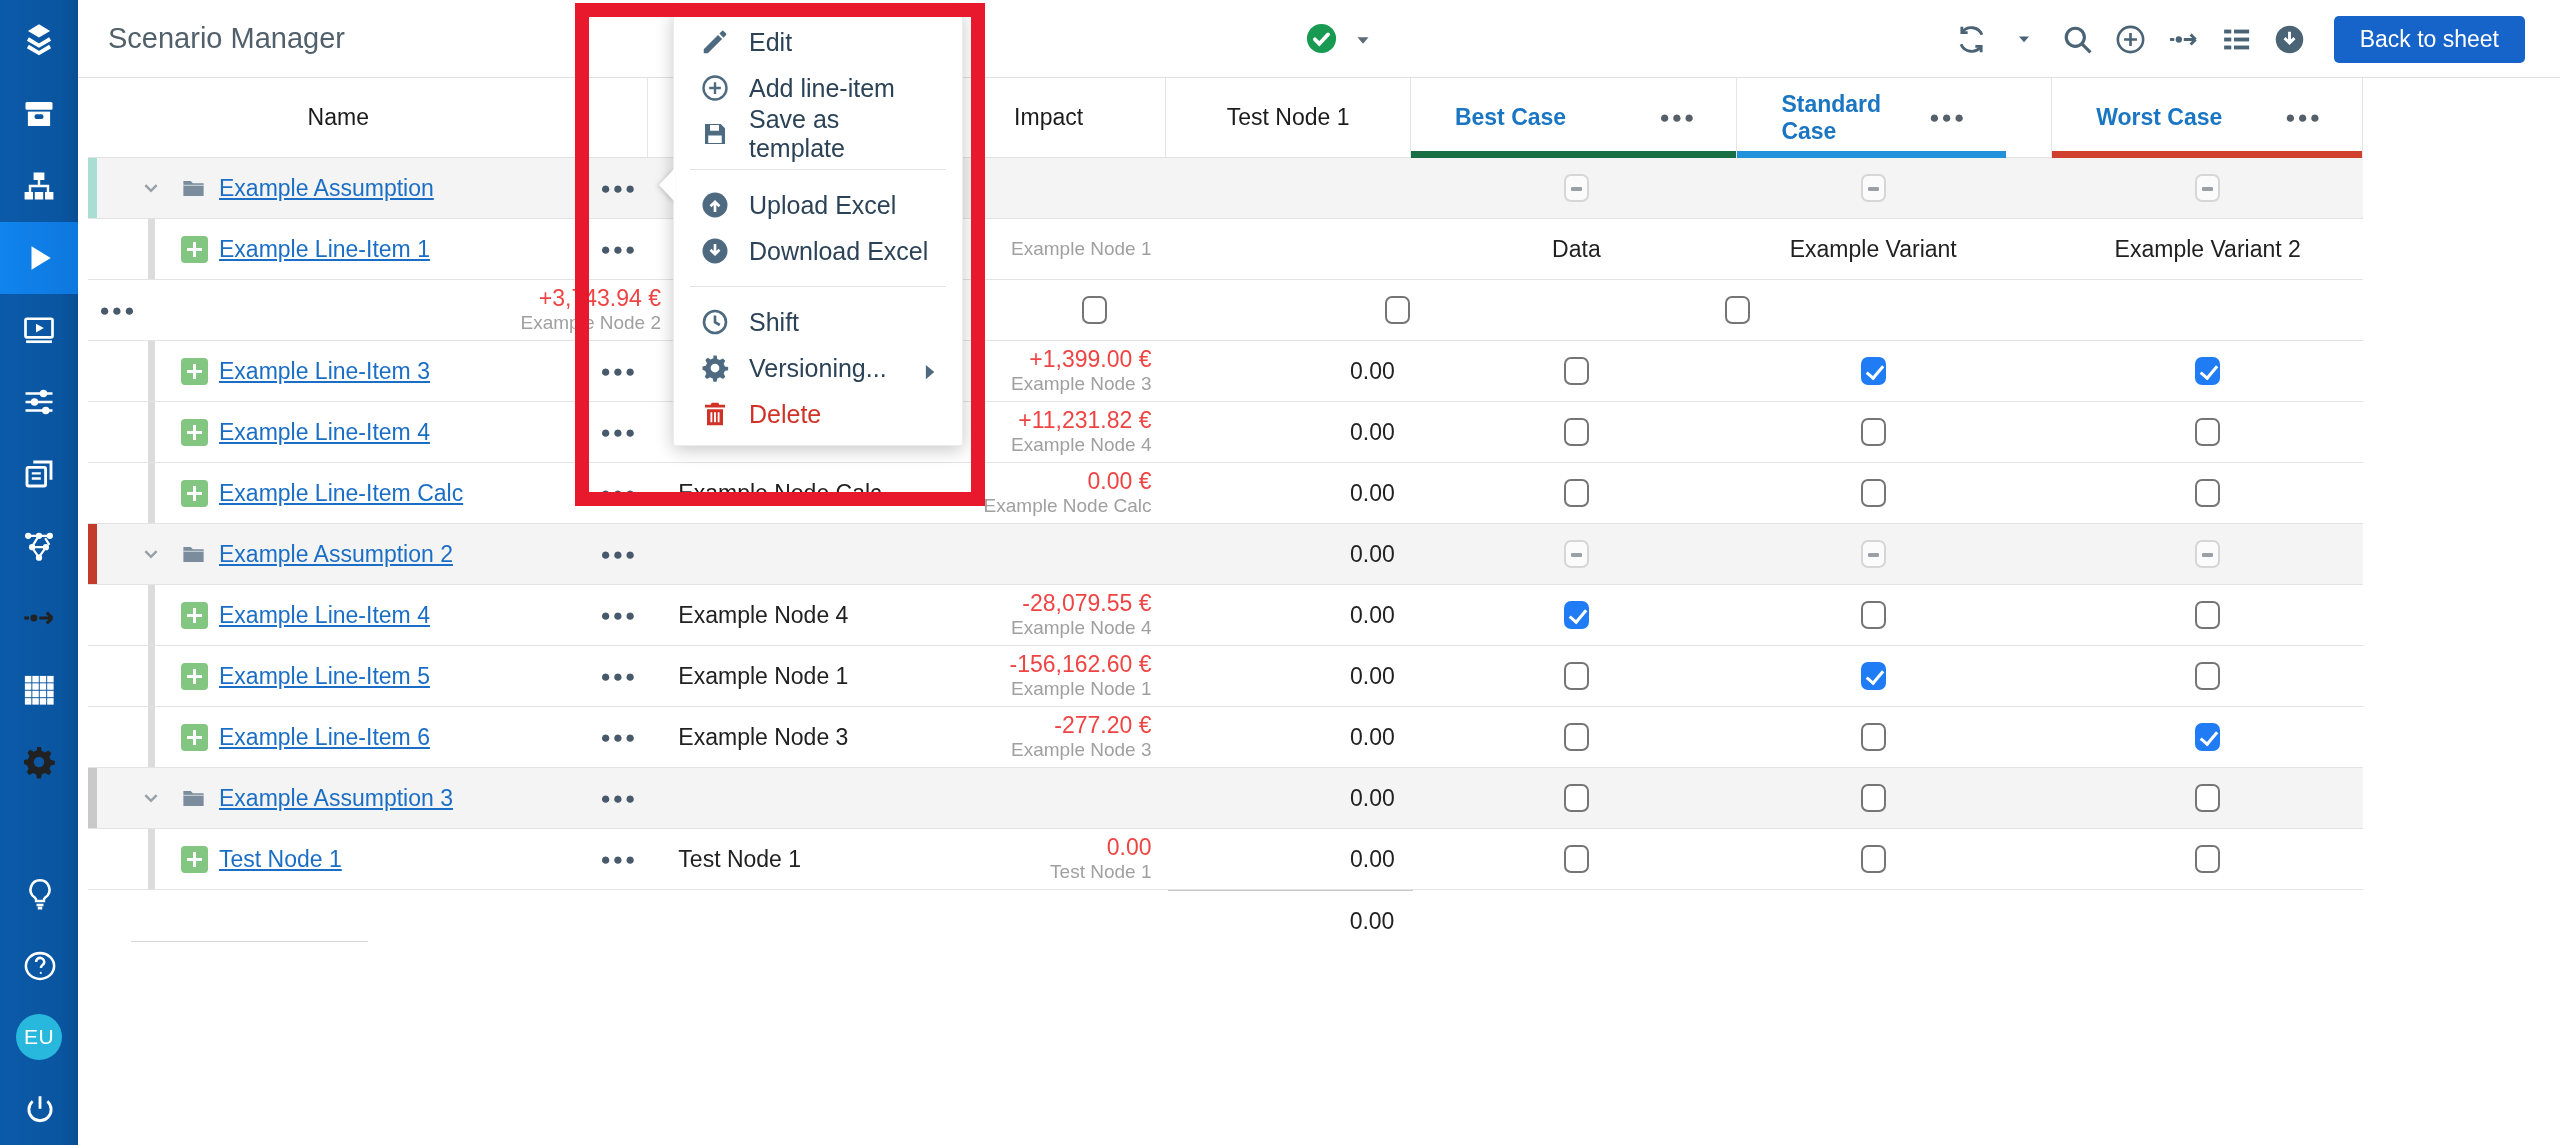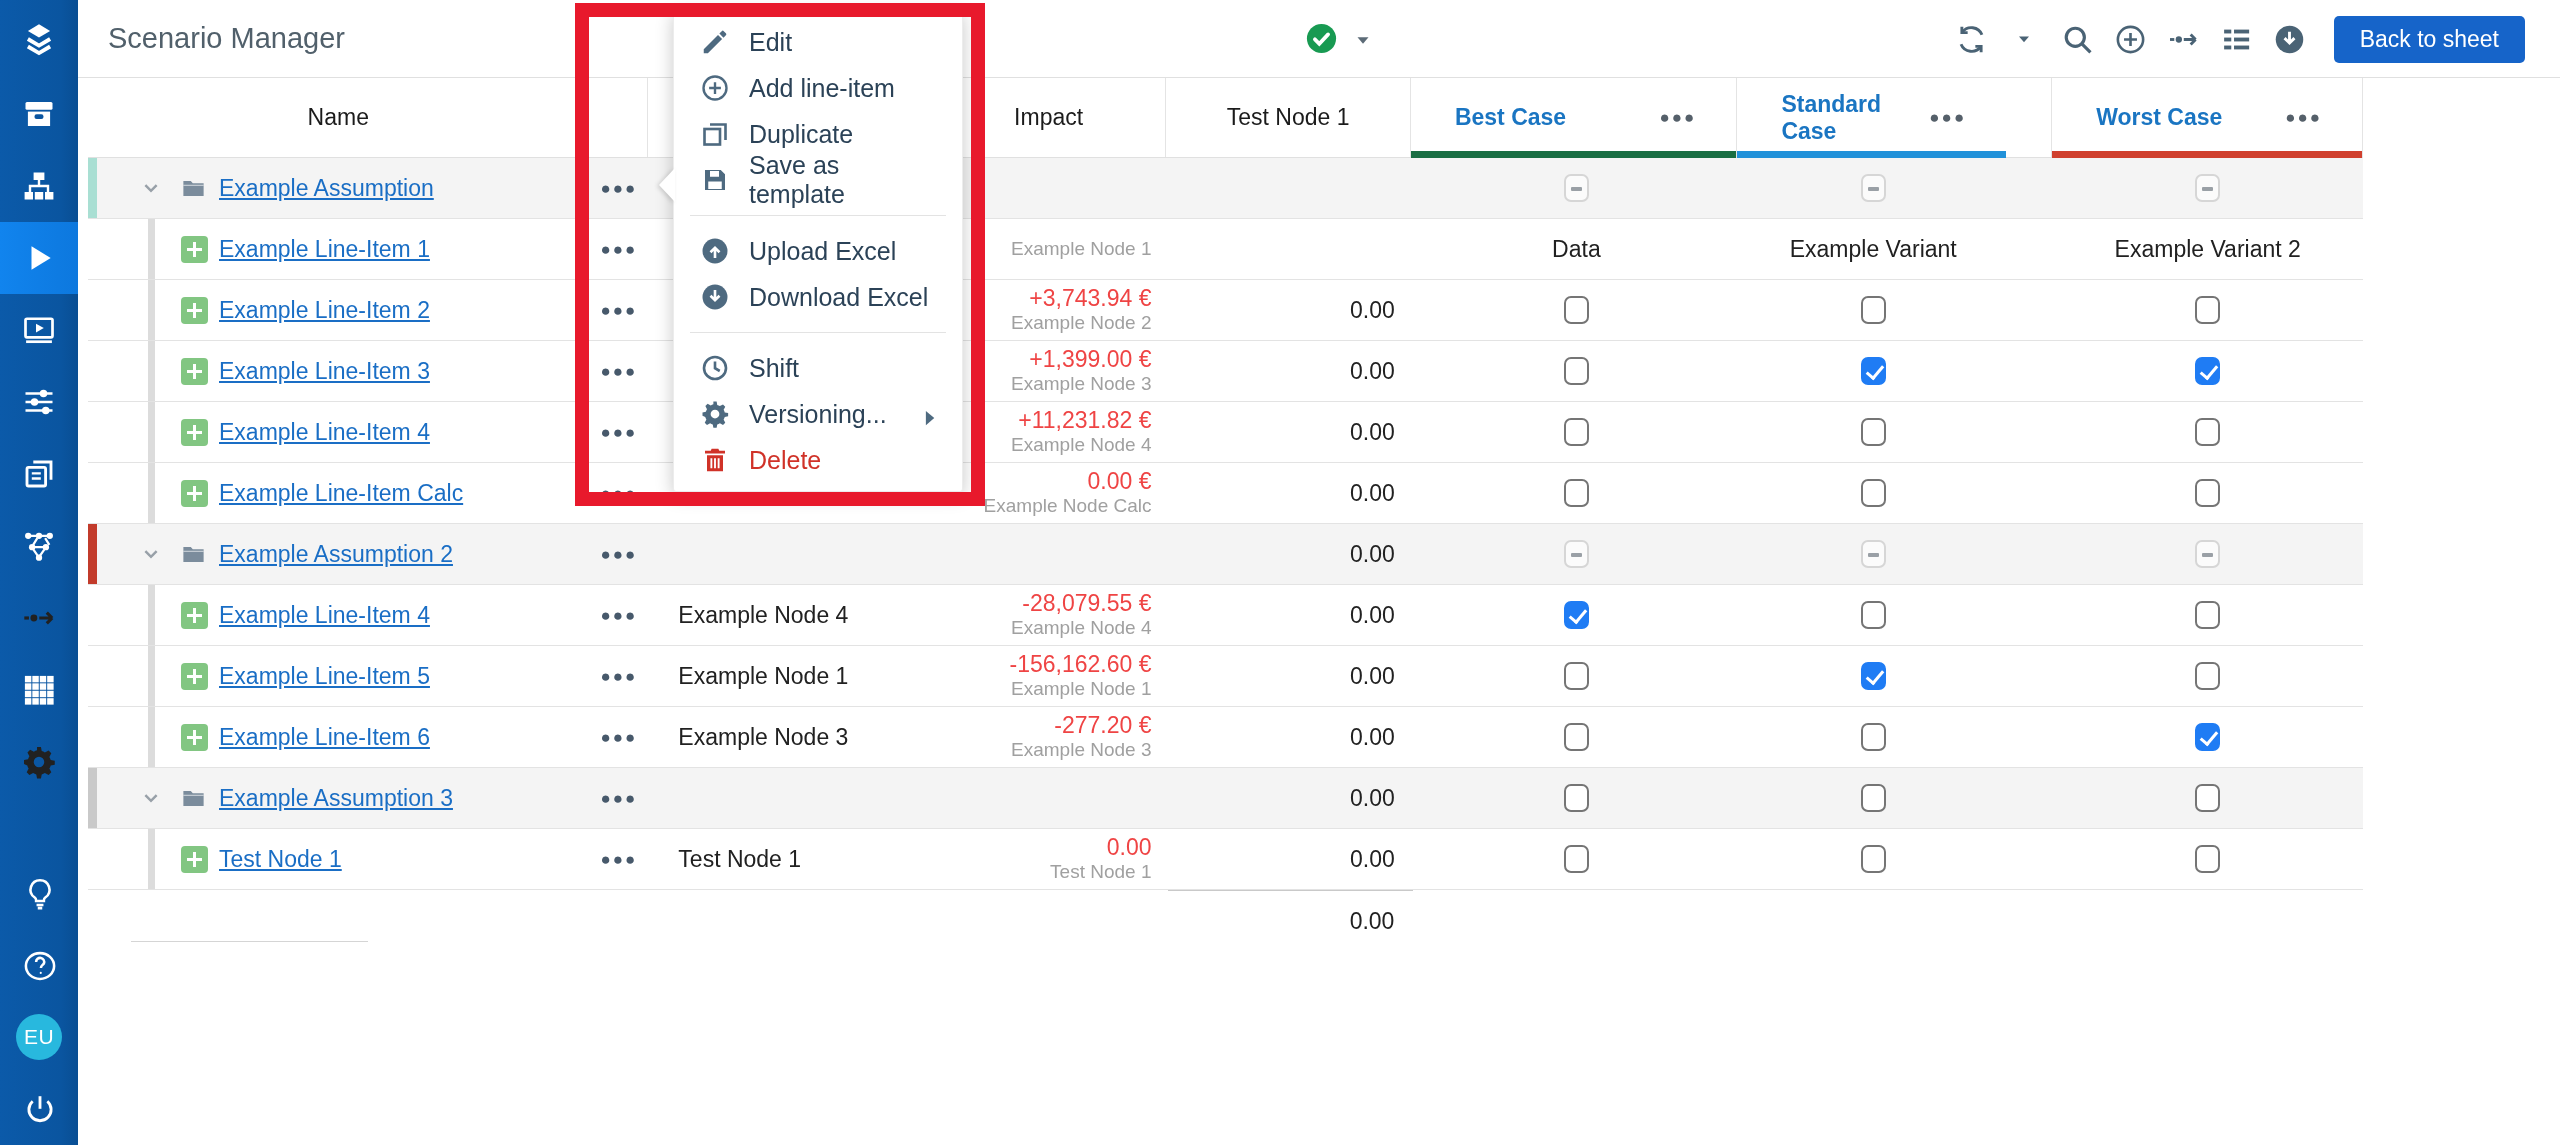--- a/index.html
+++ b/index.html
@@ -394,25 +394,20 @@
         <div class="nodecell"></div>
         <div class="impcell">
           <span class="implab">Example Node 1</span>
         </div>
         <div class="testcell"></div>
         <div class="casecell c-b">Data</div>
         <div class="casecell c-s">Example Variant</div>
         <div class="casecell c-w">Example Variant 2</div>
       </div>
       <div class="trow drow">
-        <div class="namecell">
-          <span class="guide"></span>
-          <span class="plusbox"></span>
-          <a class="rowlink">Example Line-Item 2</a>
-        </div>
         <div class="actcell">
           <span class="dots">●●●</span>
         </div>
         <div class="nodecell"></div>
         <div class="impcell">
           <span class="impval">+3,743.94 €</span>
           <span class="implab">Example Node 2</span>
         </div>
         <div class="testcell">0.00</div>
         <div class="casecell c-b">
@@ -692,29 +687,20 @@
       <span style="width:30px;height:30px;color:#4e6a80">
         <svg viewBox="0 0 24 24" fill="none" stroke="currentColor" stroke-width="1.9">
           <circle cx="12" cy="12" r="9.2"></circle>
           <path d="M12 7.3v9.4M7.3 12h9.4"></path>
         </svg>
       </span>
       <span>Add line-item</span>
     </div>
     <div class="mi">
       <span style="width:30px;height:30px;color:#4e6a80">
-        <svg viewBox="0 0 24 24" fill="none" stroke="currentColor" stroke-width="2.1">
-          <rect x="3.6" y="8" width="12.4" height="12.4"></rect>
-          <path d="M8 4.4h12.4V16.8"></path>
-        </svg>
-      </span>
-      <span>Duplicate</span>
-    </div>
-    <div class="mi">
-      <span style="width:30px;height:30px;color:#4e6a80">
         <svg viewBox="0 0 24 24" fill="currentColor">
           <path fill-rule="evenodd" d="M4 4h12.6L20 7.4V20H4zm4 .8v4.6h7.2V4.8zM6.6 13.2h10.8v6H6.6z"></path>
         </svg>
       </span>
       <span>Save as template</span>
     </div>
     <div class="mdiv"></div>
     <div class="mi">
       <span style="width:30px;height:30px;color:#4e6a80">
         <svg viewBox="0 0 24 24">

